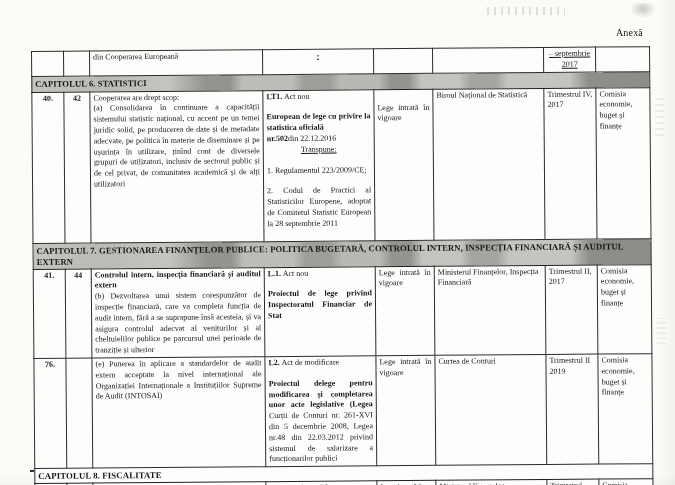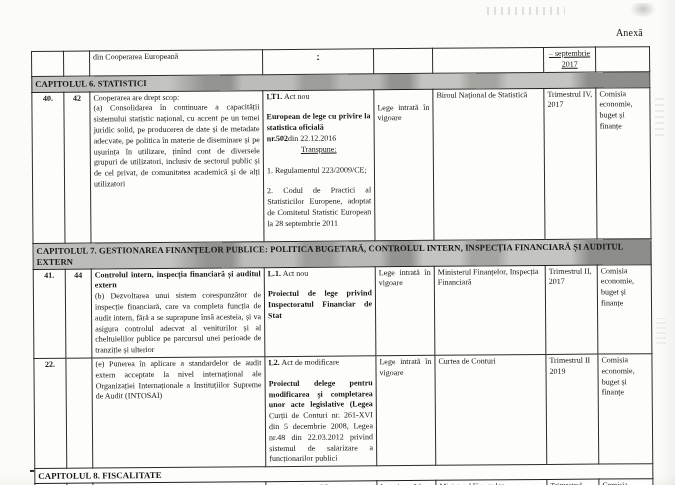--- a/index.html
+++ b/index.html
@@ -156,21 +156,21 @@
       <div class="p"><b>L.1.</b> <span>Act nou</span></div>
       <div class="p b just mt">Proiectul de lege privind Inspectoratul Financiar de Stat</div>
     </td>
     <td class="just">Lege intrată în vigoare</td>
     <td>Ministerul Finanțelor, Inspecția Financiară</td>
     <td>Trimestrul II, 2017</td>
     <td>Comisia economie, buget și finanțe</td>
   </tr>
 
   <tr class="tr42">
-    <td class="num">22.</td>
+    <td class="num">76.</td>
     <td class="num"></td>
     <td>
       <div class="p just">(e) Punerea în aplicare a standardelor de audit extern acceptate la nivel internațional ale Organizației Internaționale a Instituțiilor Supreme de Audit (INTOSAI)</div>
     </td>
     <td>
       <div class="p"><b>L2.</b> <span>Act de modificare</span></div>
       <div class="p just mt"><b>Proiectul delege pentru modificarea și completarea unor acte legislative (Legea</b> <span>Curții de Conturi nr. 261-XVI din 5 decembrie 2008, Legea nr.48 din 22.03.2012 privind sistemul de salarizare a funcționarilor publici</span></div>
     </td>
     <td class="just">Lege intrată în vigoare</td>
     <td>Curtea de Conturi</td>

